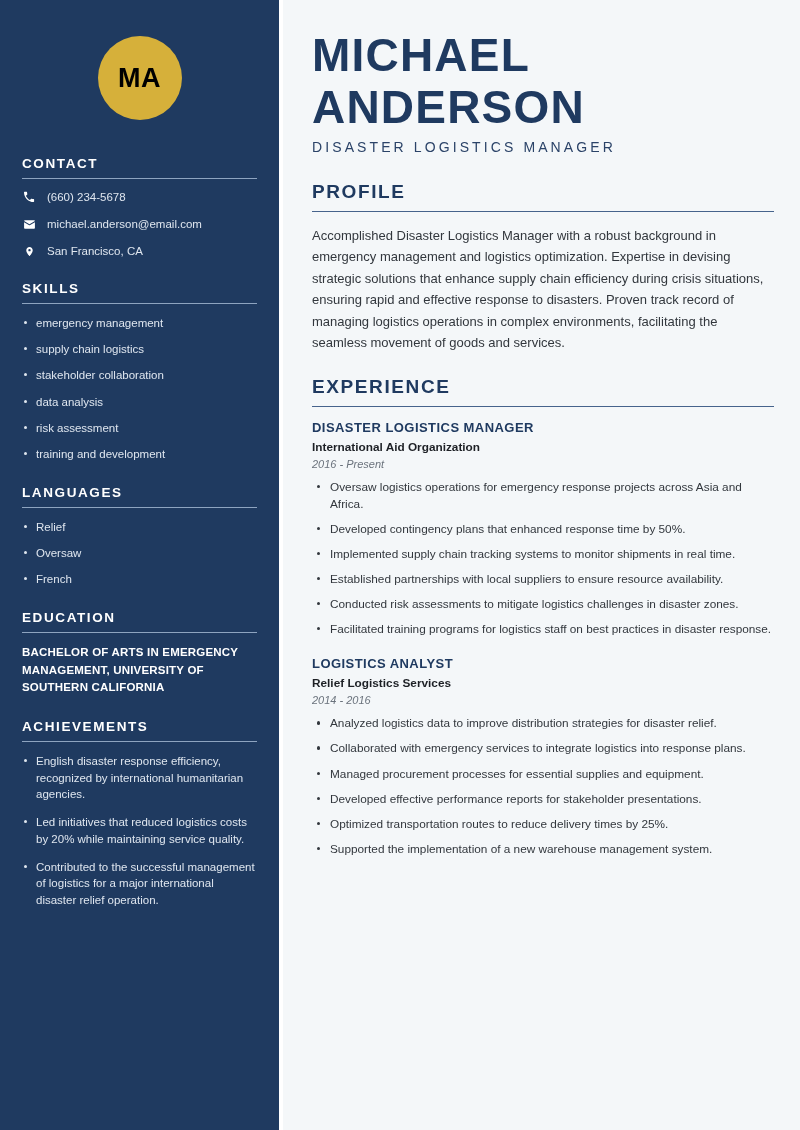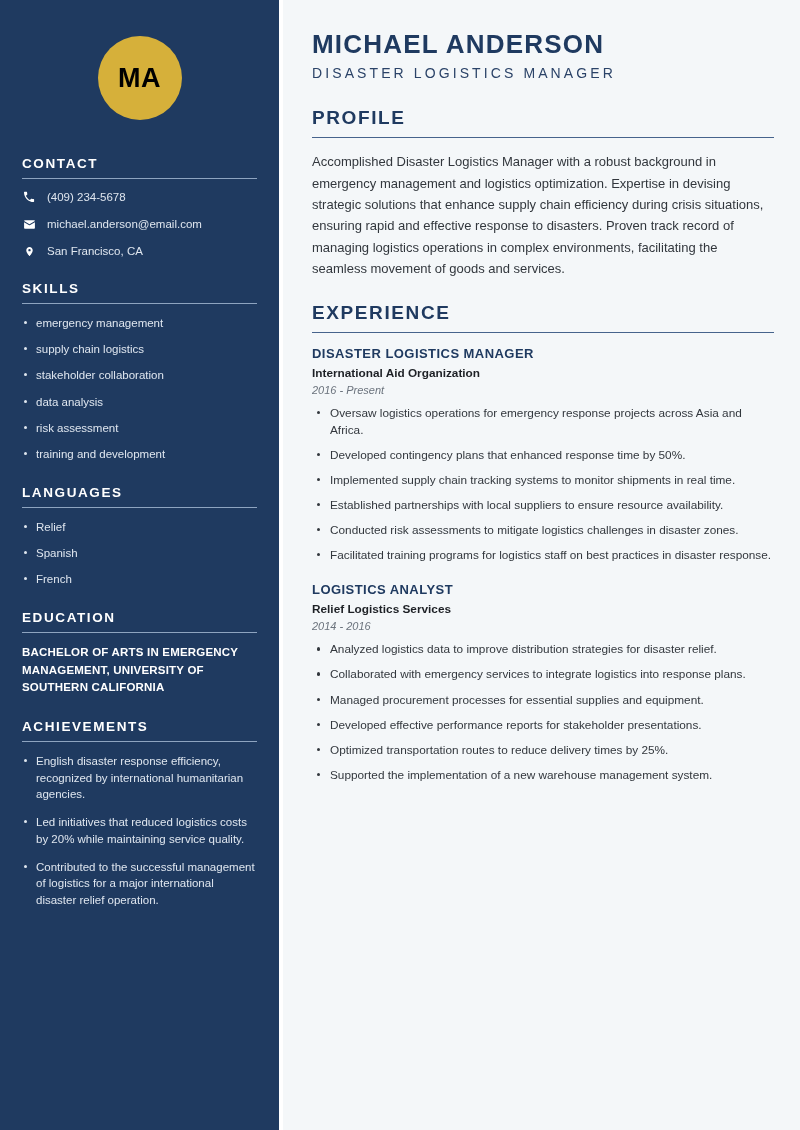--- a/index.html
+++ b/index.html
@@ -134,21 +134,21 @@
 
   
   .main {
     flex: 1;
     background: #f4f7f9;
     padding: 30px 26px 30px 29px;
   }
 
   .name {
     color: #1f3a60;
-    font-size: 26px;
+    font-size: 46px;
     font-weight: bold;
     letter-spacing: 1.2px;
     line-height: 1.12;
   }
 
   .job-title {
     color: #2b4368;
     font-size: 14px;
     letter-spacing: 3.1px;
     margin-top: 6px;
@@ -241,21 +241,21 @@
     <section class="side-section">
       <div class="side-heading">CONTACT</div>
       <div class="side-rule"></div>
 
       <div class="contact-row">
         <span class="contact-icon">
           <svg width="12" height="12" viewBox="0 0 24 24" fill="#ffffff">
               <path d="M6.6 10.8c1.6 3.1 4.2 5.6 7.3 7.2l2.4-2.4c.3-.3.7-.4 1.1-.3 1.2.4 2.5.6 3.8.6.6 0 1 .4 1 1V21c0 .6-.4 1-1 1C10.8 22 2 13.2 2 2.3c0-.6.4-1 1-1h4.1c.6 0 1 .4 1 1 0 1.3.2 2.6.6 3.8.1.4 0 .8-.3 1.1l-2.8 2.6z"></path>
             </svg>
         </span>
-        <span>(409) 234-5678</span>
+        <span>(660) 234-5678</span>
       </div>
 
       <div class="contact-row">
         <span class="contact-icon">
           <svg width="13" height="13" viewBox="0 0 24 24" fill="#ffffff">
               <path d="M2 5.5C2 4.7 2.7 4 3.5 4h17c.8 0 1.5.7 1.5 1.5v.2l-10 5.8L2 5.7v-.2zm0 2.4v10.6c0 .8.7 1.5 1.5 1.5h17c.8 0 1.5-.7 1.5-1.5V7.9l-9.5 5.5c-.3.2-.7.2-1 0L2 7.9z"></path>
             </svg>
         </span>
         <span>michael.anderson@email.com</span>
       </div>
@@ -281,21 +281,21 @@
         <li>risk assessment</li>
         <li>training and development</li>
       </ul>
     </section>
 
     <section class="side-section">
       <div class="side-heading">LANGUAGES</div>
       <div class="side-rule"></div>
       <ul class="side-list tight">
         <li>Relief</li>
-        <li>Spanish</li>
+        <li>Oversaw</li>
         <li>French</li>
       </ul>
     </section>
 
     <section class="side-section">
       <div class="side-heading">EDUCATION</div>
       <div class="side-rule"></div>
       <div class="edu-entry">BACHELOR OF ARTS IN EMERGENCY MANAGEMENT, UNIVERSITY OF SOUTHERN CALIFORNIA</div>
     </section>
 

